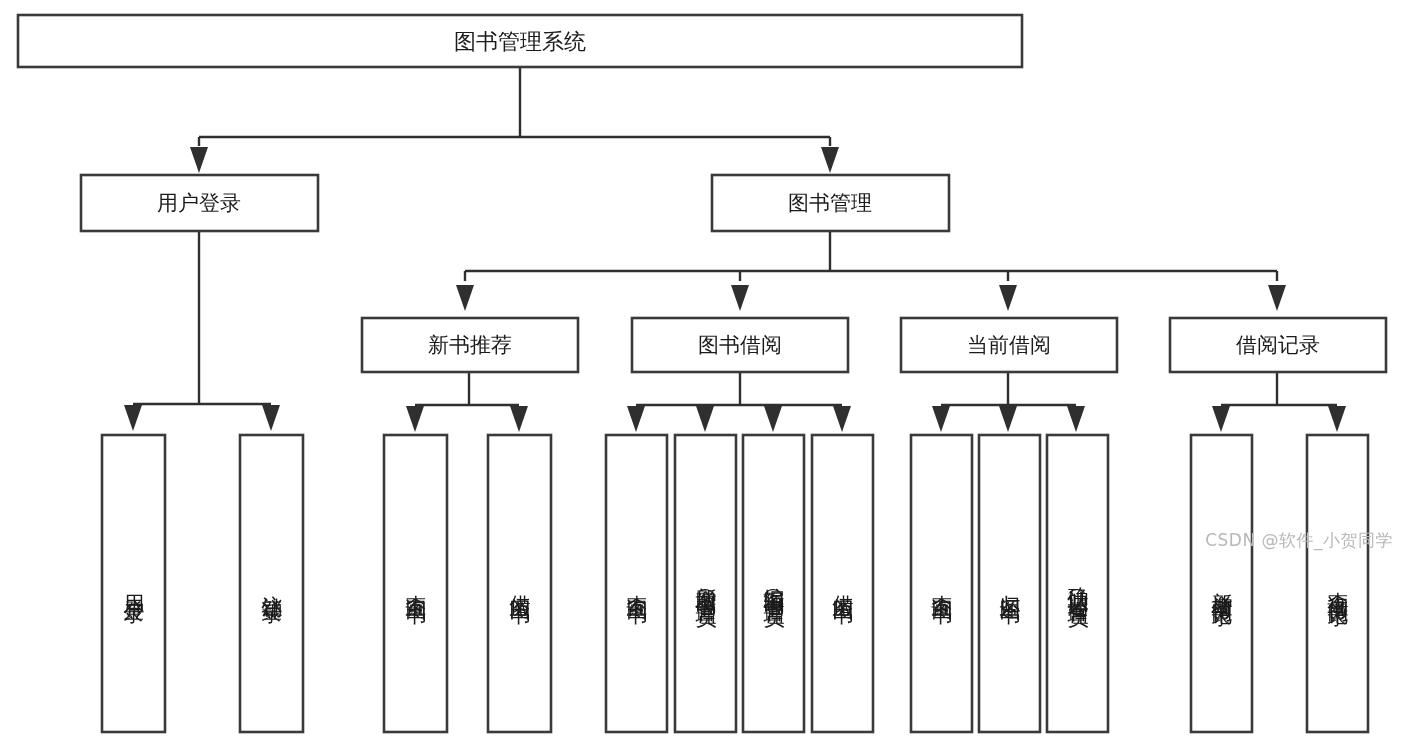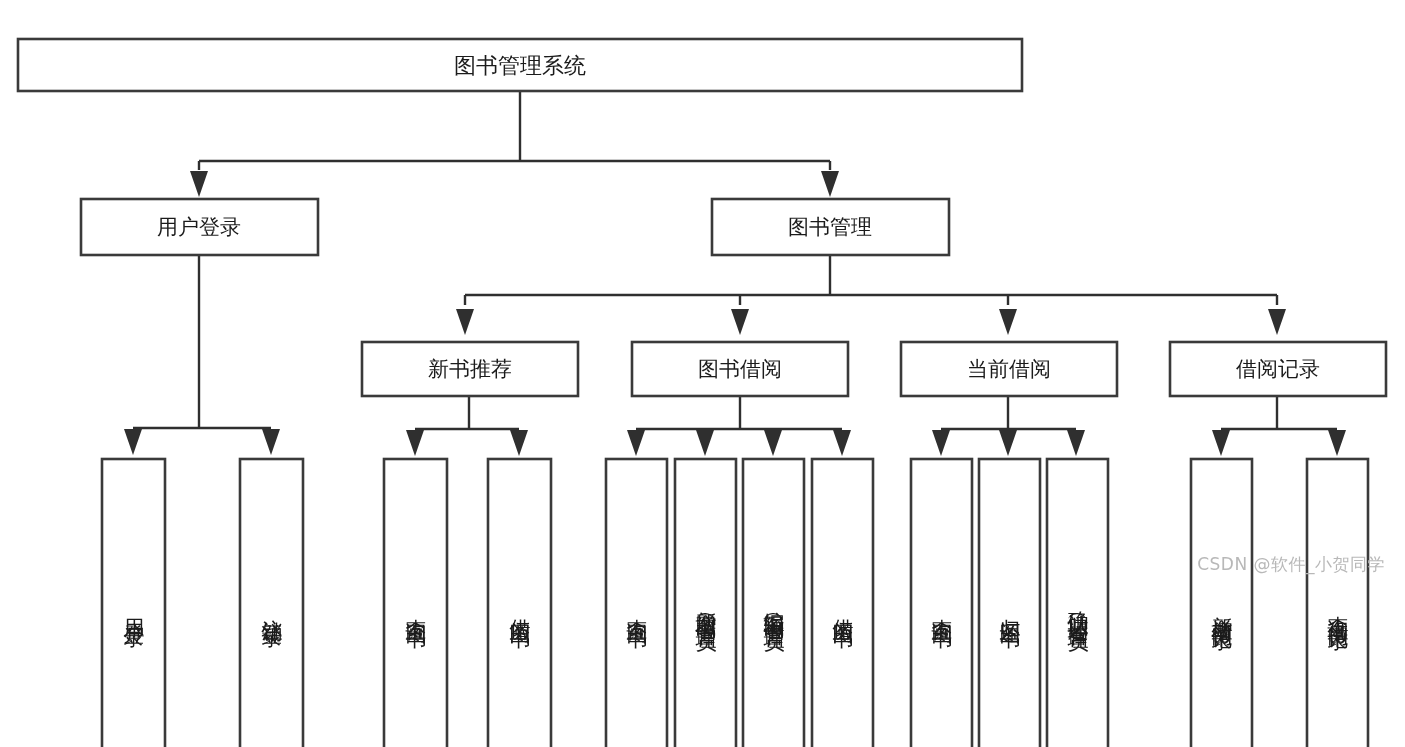--- a/index.html
+++ b/index.html
@@ -12,21 +12,20 @@
     width: 1405px;
     height: 747px;
     overflow: hidden;
     font-family: "DejaVu Sans", "Liberation Sans", sans-serif;
   }
   #diagram-root {
     position: relative;
     width: 1405px;
     height: 558px;
     background: #ffffff;
-    margin-top: 24px;
   }
   svg#tree-svg {
     position: absolute;
     top: 0;
     left: 0;
     width: 1405px;
     height: 747px;
     display: block;
   }
   .node-rect {
@@ -71,21 +70,21 @@
     text-orientation: upright;
     font-family: "DejaVu Sans", "Liberation Sans", sans-serif;
     font-size: 21px;
     line-height: 1.28;
     letter-spacing: 3px;
     color: #1b1b1b;
     white-space: nowrap;
   }
   #watermark {
     position: absolute;
-    right: 20px;
+    right: 12px;
     bottom: 6px;
     font-family: "DejaVu Sans", "Liberation Sans", sans-serif;
     font-size: 17px;
     color: #b8b8b8;
     letter-spacing: 0.5px;
     white-space: nowrap;
   }
 </style>
 </head>
 <body>

